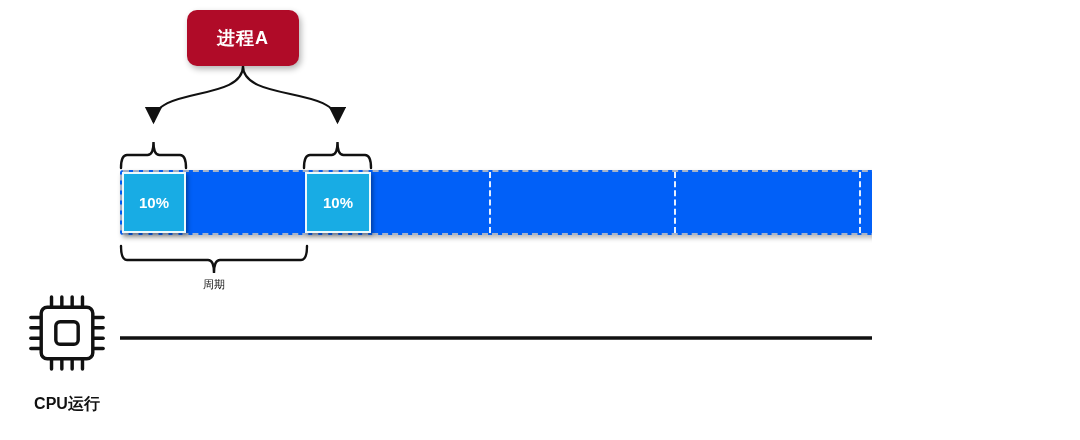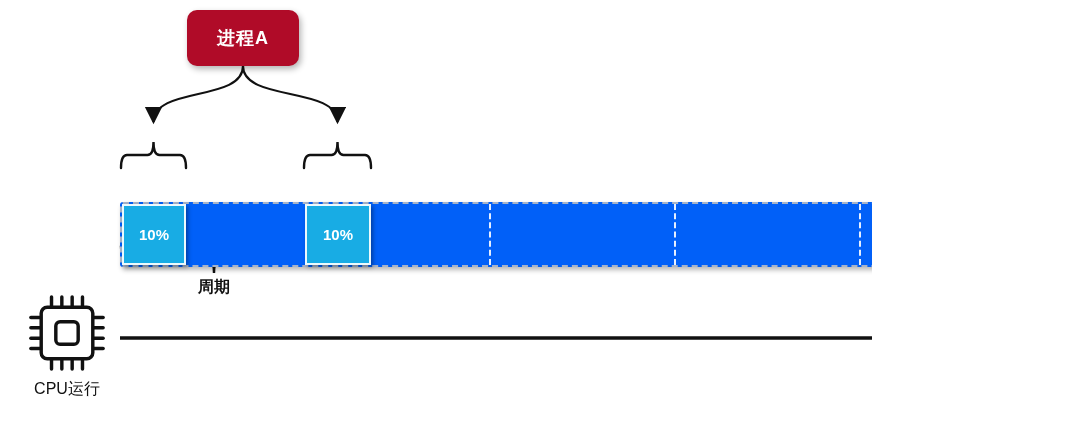--- a/index.html
+++ b/index.html
@@ -28,50 +28,49 @@
     box-shadow:2px 3px 6px rgba(0,0,0,.30);
     display:flex;align-items:center;justify-content:center;
     color:#ffffff;font-size:18px;font-weight:bold;letter-spacing:1px;
   }
   .bar{
     position:absolute;left:120px;top:170px;width:920px;height:65px;
     background:var(--bar-blue);
     border:2px dashed #a8b4c8;
     border-radius:3px;
     box-shadow:2px 3px 5px rgba(0,0,0,.28);
-    margin-top:32px;
   }
   .seg{
     position:absolute;top:0;height:100%;
     background:var(--segment-cyan);
     border:2px solid rgba(255,255,255,.92);
     box-shadow:2px 2px 4px rgba(0,0,0,.35);
     display:flex;align-items:center;justify-content:center;
     color:#ffffff;font-size:15px;font-weight:bold;
   }
   .seg.one{left:0;width:64px;}
   .seg.two{left:183px;width:66px;}
   .divider{
     position:absolute;top:0;height:100%;width:0;
     border-left:2px dashed rgba(255,255,255,.9);
   }
   .divider.d1{left:367px;}
   .divider.d2{left:552px;}
   .divider.d3{left:737px;}
   .cycle-label{
     position:absolute;left:214px;top:277px;transform:translateX(-50%);
-    color:var(--ink);font-size:16px;font-weight:700;
+    color:var(--ink);font-size:11px;font-weight:400;
   }
   .cpu-icon{
     position:absolute;left:24px;top:290px;width:86px;height:86px;
   }
   .axis-label{
-    position:absolute;left:10px;top:378px;width:114px;
+    position:absolute;left:10px;top:393px;width:114px;
     text-align:center;color:var(--ink);
-    font-size:16px;font-weight:400;line-height:22px;
+    font-size:16px;font-weight:700;line-height:22px;
   }
 </style>
 </head>
 <body>
 
 <div class="canvas">
 
   <svg class="overlay" viewBox="0 0 1080 440" xmlns="http://www.w3.org/2000/svg">
     <defs>
       <marker id="arrowSmall" markerWidth="9" markerHeight="9" refX="7" refY="4" orient="auto">

